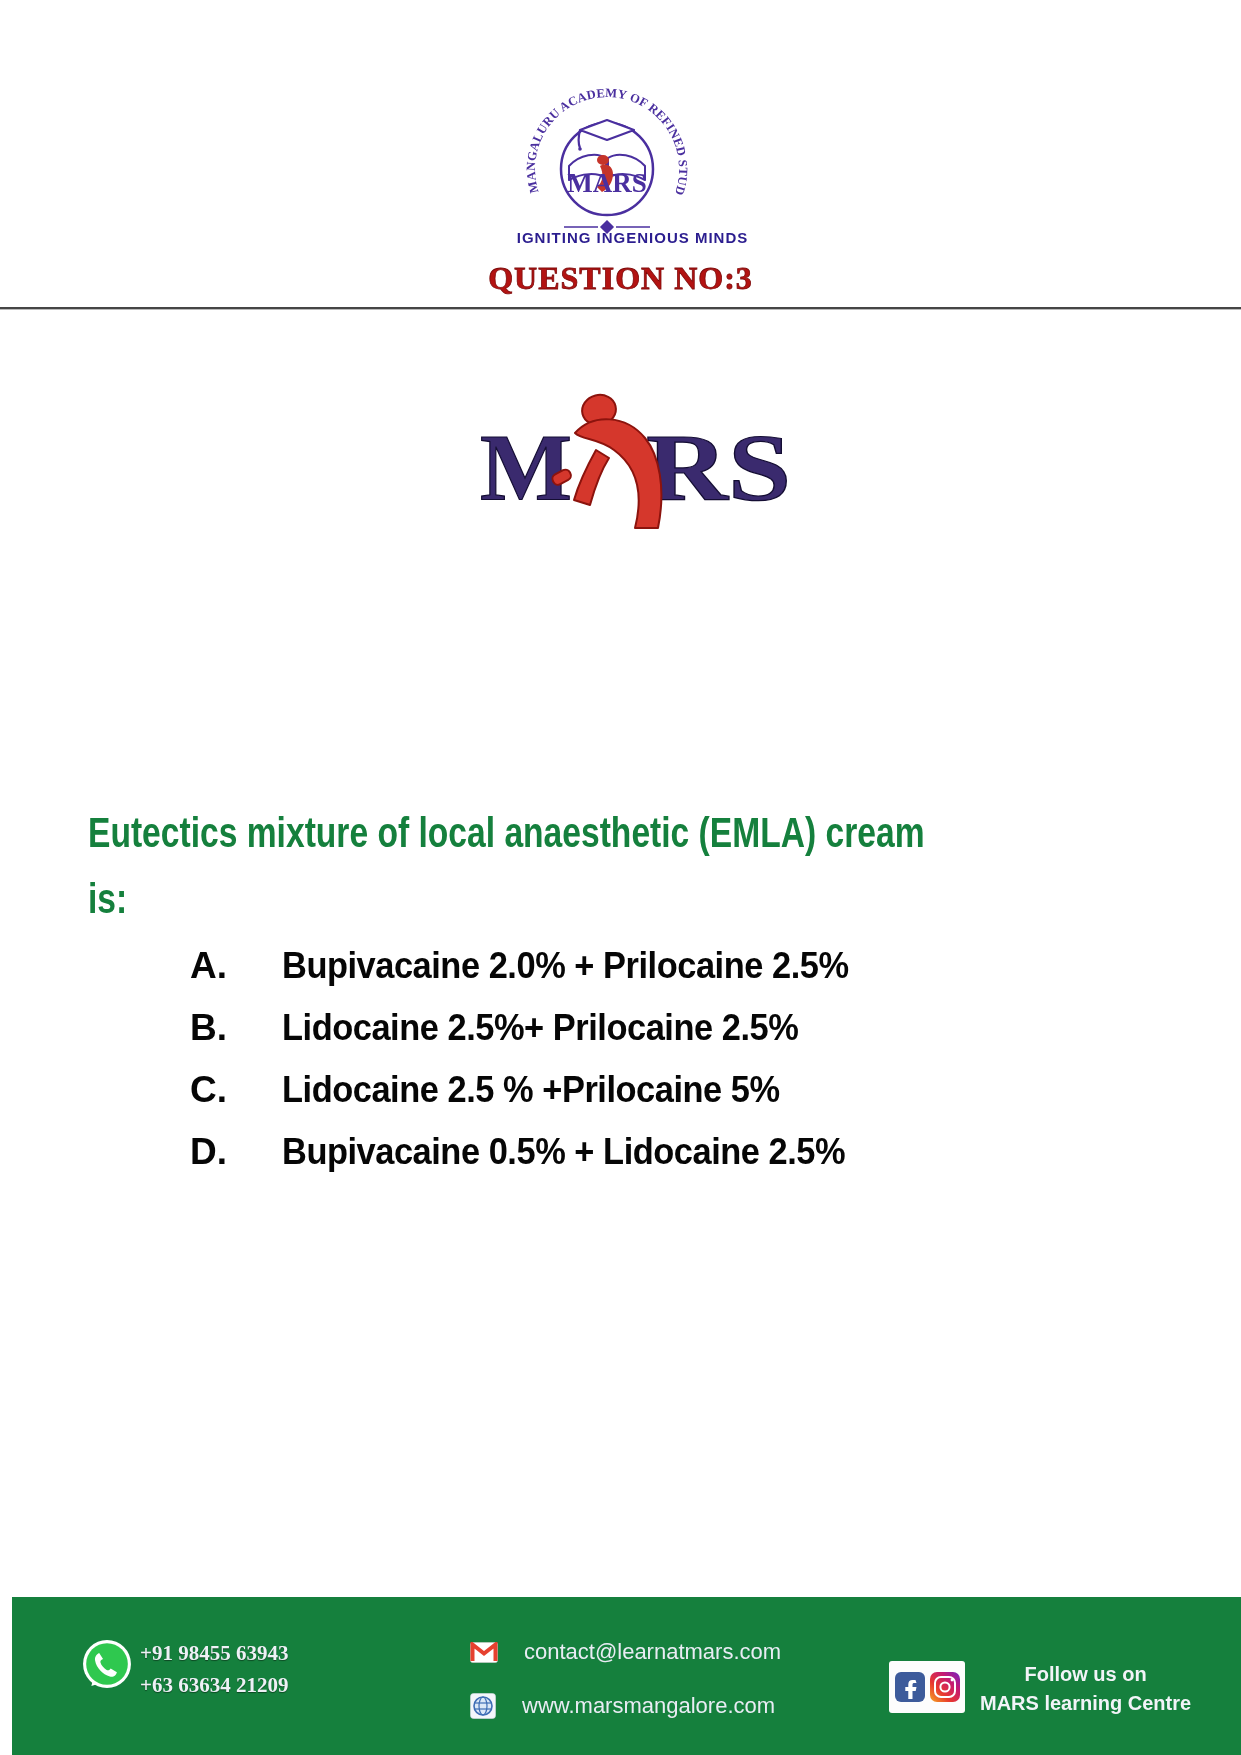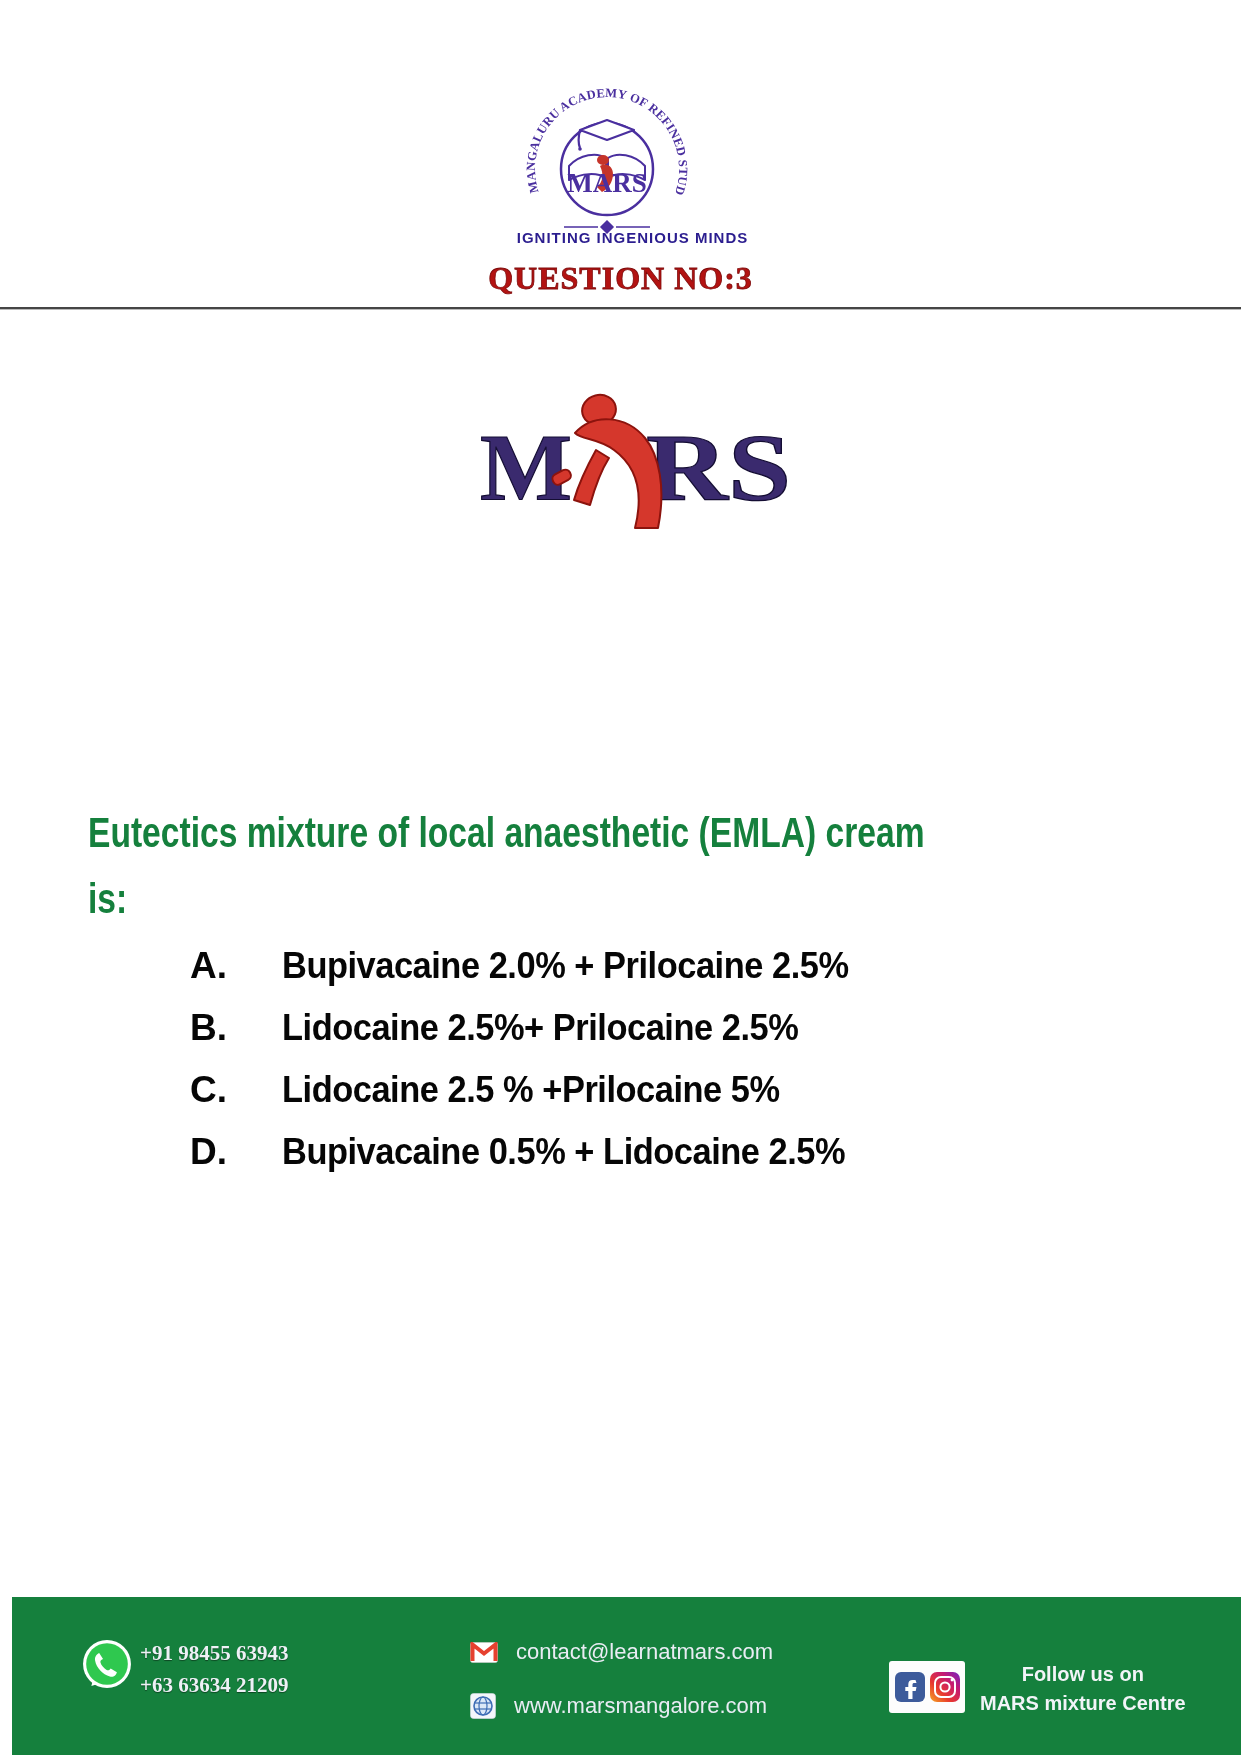--- a/index.html
+++ b/index.html
@@ -31,21 +31,21 @@
   .opt-label{display:inline-block;width:92px;font-weight:bold;font-size:37px;}
   .opt-text{display:inline-block;white-space:nowrap;font-weight:bold;font-size:37px;
     transform:scaleX(0.93);transform-origin:left center;letter-spacing:-0.5px;}
 
   
   .footer{position:absolute;left:12px;top:1597px;width:1234px;height:158px;background:#15803d;}
   .f-wa{position:absolute;left:70px;top:42px;width:50px;height:50px;}
   .f-phones{position:absolute;left:128px;top:40px;
     font-family:"Liberation Serif",serif;font-weight:bold;font-size:21px;
     line-height:32px;color:#eef1f6;text-shadow:0 1px 1px rgba(0,0,0,.45);}
-  .f-row{position:absolute;display:flex;align-items:center;gap:18px;
+  .f-row{position:absolute;display:flex;align-items:center;gap:26px;
     color:#e9ecf4;font-size:22px;}
   .f-row.email{left:458px;top:42px;}
   .f-row.web{left:458px;top:96px;}
   .f-social{position:absolute;left:877px;top:64px;width:76px;height:52px;background:#fdfdfd;
     border-radius:3px;display:flex;align-items:center;justify-content:center;gap:5px;}
   .f-follow{position:absolute;left:968px;top:63px;font-weight:bold;font-size:20px;
     line-height:29px;color:#f2f4f8;text-align:center;}
 </style>
 </head>
 <body>
@@ -180,17 +180,17 @@
         </defs>
         <rect x="0" y="0" width="30" height="30" rx="7" fill="url(#igGrad)"></rect>
         <rect x="5" y="5" width="20" height="20" rx="6" fill="none" stroke="#ffffff" stroke-width="2"></rect>
         <circle cx="15" cy="15" r="4.6" fill="none" stroke="#ffffff" stroke-width="2"></circle>
         <circle cx="22" cy="8" r="1.4" fill="#ffffff"></circle>
       </svg>
     </div>
 
     <div class="f-follow">
       <div>Follow us on</div>
-      <div>MARS mixture Centre</div>
+      <div>MARS learning Centre</div>
     </div>
 
   </div>
 </div>
 
 </body></html>

